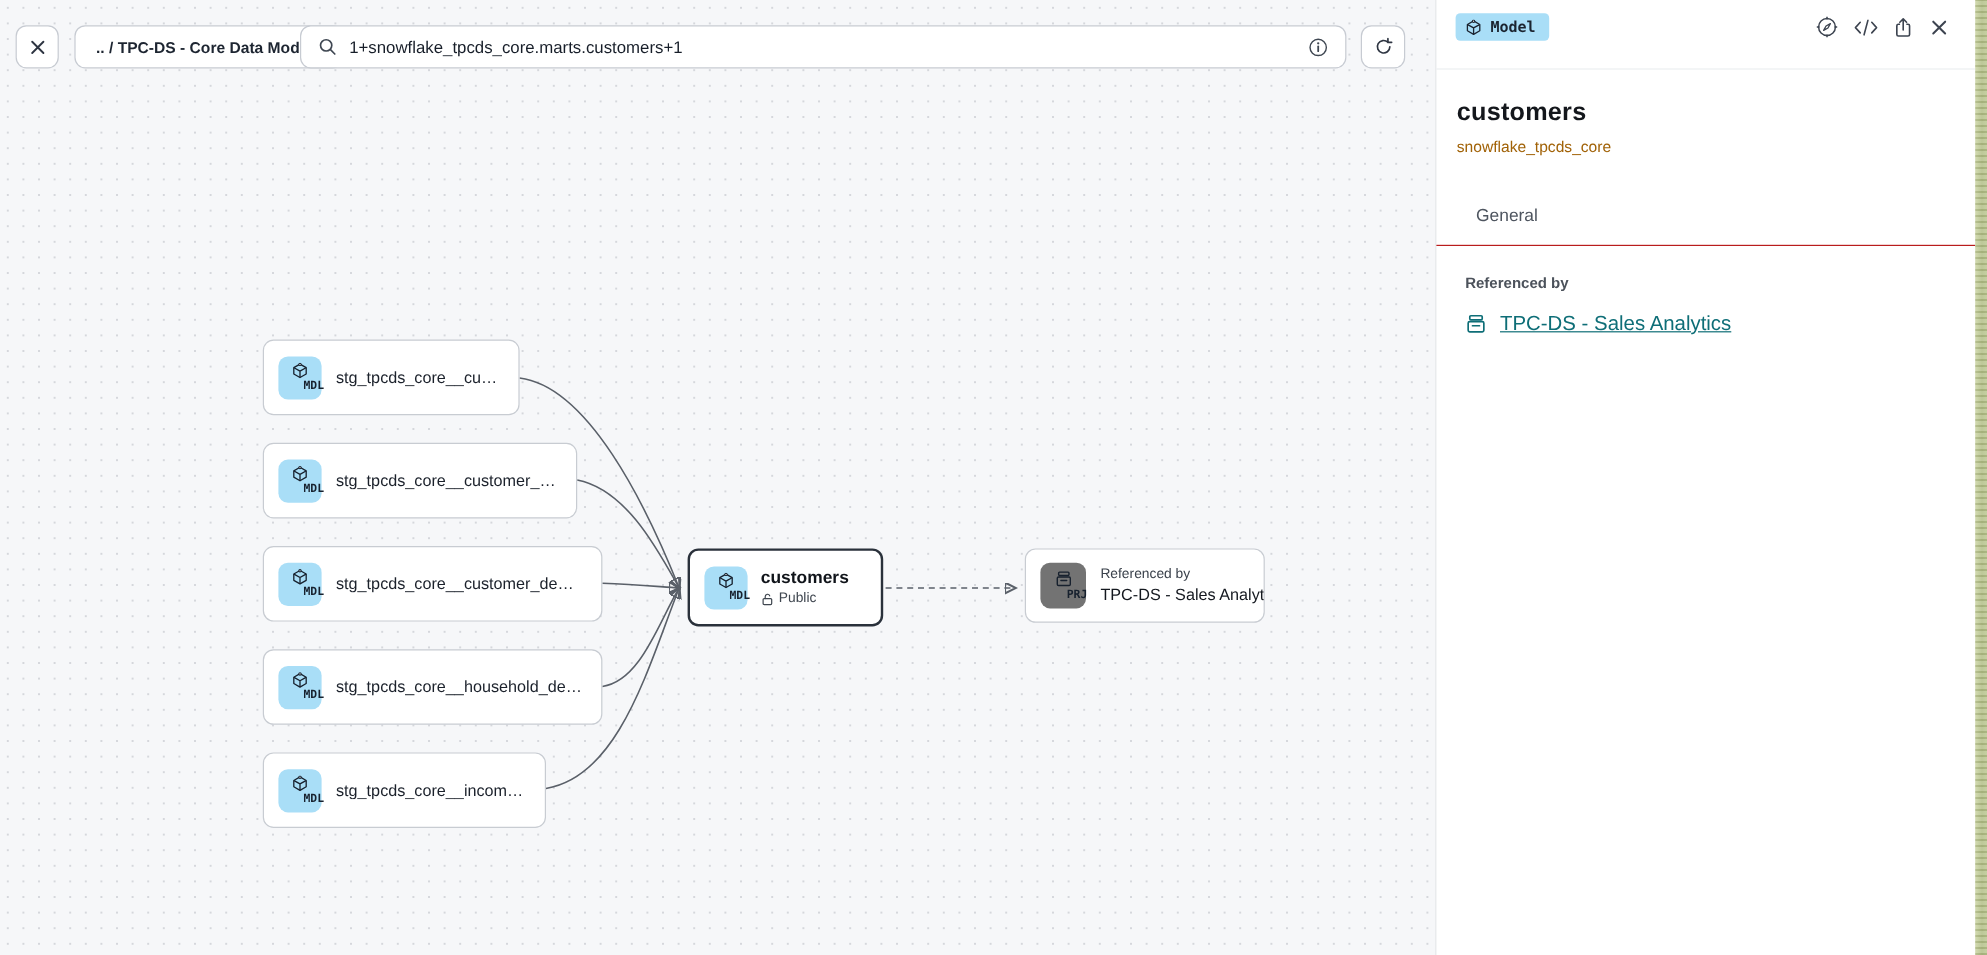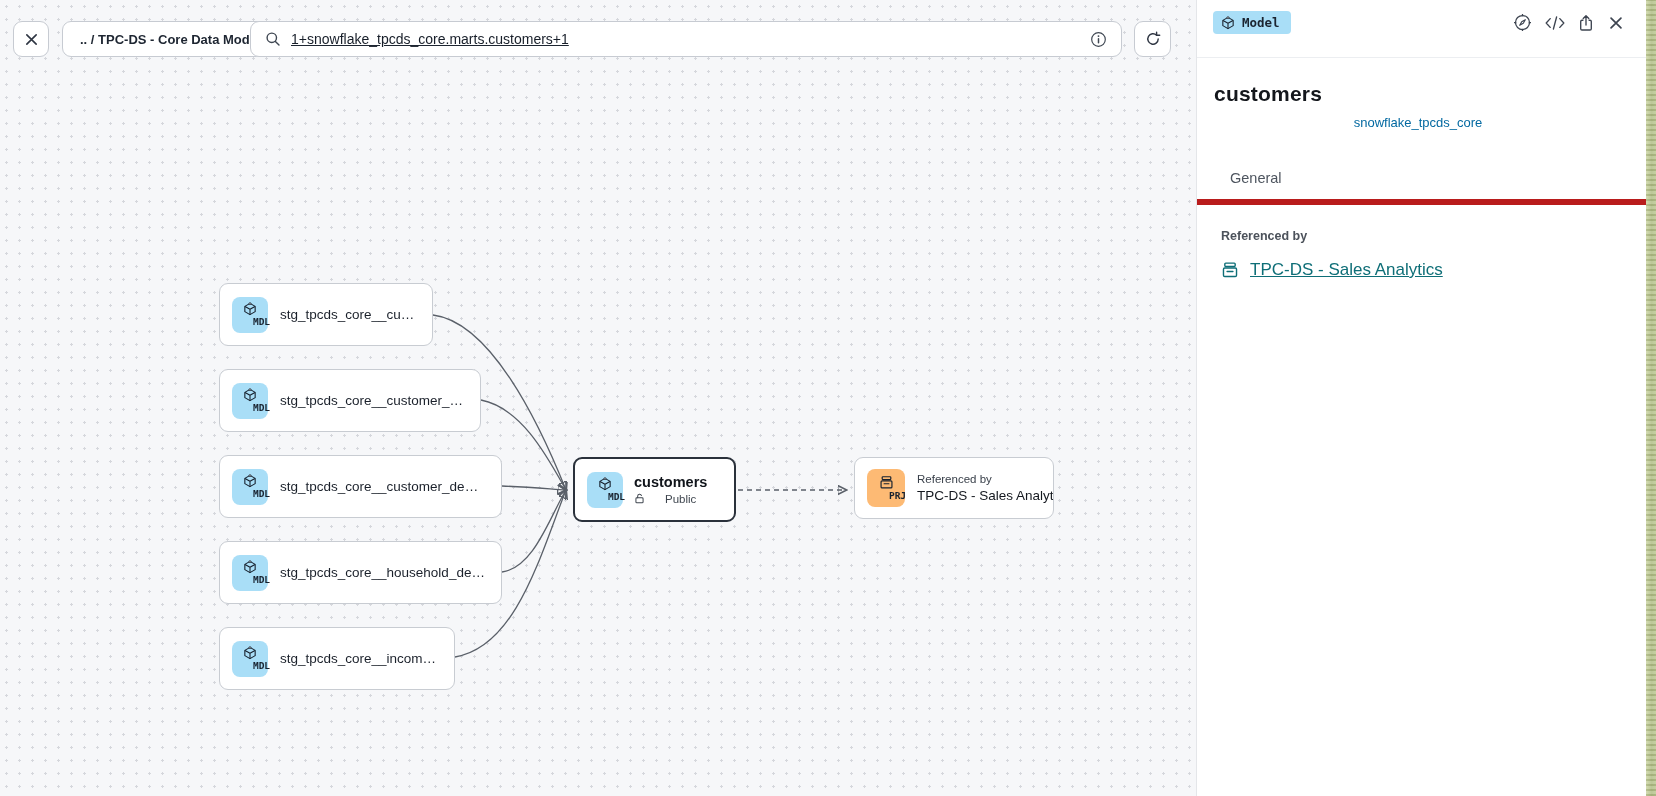--- a/index.html
+++ b/index.html
@@ -19,21 +19,21 @@
   .edges path.dashed { stroke-dasharray:5 4; }
 
   
   .chip {
     position:absolute; top:21px; height:36px; background:#fff;
     border:1px solid #c7cbd2; border-radius:9px; display:flex; align-items:center;
     z-index:5; color:#1d2531;
   }
   .chip-close { left:13px; width:36px; justify-content:center; cursor:pointer; }
   .chip-breadcrumb { left:62px; padding:0 17px; font-size:13px; font-weight:600; cursor:pointer; }
-  .chip-search { left:250px; width:872px; padding:0 14px; gap:10px;text-decoration:underline; }
+  .chip-search { left:250px; width:872px; padding:0 14px; gap:10px; }
   .chip-search input {
     flex:1; border:none; outline:none; font-size:14px; color:#171e29; background:transparent;
     font-family:"Liberation Sans", sans-serif;
   }
   .chip-refresh { left:1134px; width:37px; justify-content:center; cursor:pointer; }
   .tool-icon { color:#2e3542; display:block; }
   .muted-icon { color:#3f4752; display:block; }
 
   
   .node {
@@ -42,27 +42,27 @@
     height:63px; cursor:pointer; overflow:hidden; white-space:nowrap;
   }
   .node-label { font-size:13.5px; color:#1b212b; overflow:hidden; text-overflow:ellipsis; }
   .badge {
     flex:0 0 auto; width:36px; height:36px; border-radius:8px;
     display:flex; flex-direction:column; align-items:center; justify-content:center;
     gap:1px; color:#17212e;
   }
   .badge .badge-code { font-size:9.5px; font-weight:bold; line-height:1;padding-left:23px; }
   .badge-mdl { background:#a9def7; }
-  .badge-prj { background:#fdba74; }
+  .badge-prj { background:#737373; }
   .node-selected {
     border:2px solid #2a313b; height:65px; gap:11px;
   }
   .node-col { display:flex; flex-direction:column; gap:3px; justify-content:center; }
   .node-title { font-size:14.5px; font-weight:600; color:#10141a; }
-  .node-access { display:flex; align-items:flex-start; gap:20px; font-size:11.5px; color:#3f464f; }
+  .node-access { display:flex; align-items:center; gap:4px; font-size:11.5px; color:#3f464f; }
   .node-kicker { font-size:11.5px; color:#3a414b; }
   .node-sub-label { font-size:13.5px; color:#14181f; }
 
   
   .panel {
     position:absolute; left:1196px; top:0; width:450px; height:796px;
     background:#fff; border-left:1px solid #e4e6e9; z-index:10;
   }
   .panel-header {
     height:58px; display:flex; align-items:center;
@@ -71,25 +71,25 @@
   .type-badge {
     background:#a9def7; border-radius:4px; padding:4px 11px 4px 8px;
     display:flex; align-items:center; gap:7px;
     font-size:12.5px; font-weight:bold; color:#1b2430;
   }
   .header-icons { margin-left:auto; display:flex; align-items:center; gap:13px; }
   .icon-btn { display:flex; cursor:pointer; color:#3d4450; }
 
   .panel-title-block { padding:24px 24px 0 17px; }
   .panel-title { font-size:21px; font-weight:700; color:#14171c; letter-spacing:.2px; }
-  .panel-subtitle { margin-top:9px; font-size:13px; color:#0369a1;text-align:center; }
+  .panel-subtitle { margin-top:9px; font-size:13px; color:#a16207; }
 
   .tabs {
     display:flex; margin-top:28px; height:47px;
-    border-bottom:6px solid #b91c1c; padding-left:17px;
+    border-bottom:1px solid #b91c1c; padding-left:17px;
   }
   .tab {
     display:flex; align-items:center; padding:0 16px; font-size:14.5px;
     color:#4e555f; cursor:pointer; border-bottom:3px solid transparent; margin-bottom:-1px;
   }
   .tab.active { color:#0e6e77; font-weight:700; border-bottom-color:#0e6e77; }
   .count-badge {
     margin-left:9px; background:#0e6e77; color:#fff; font-size:11.5px; font-weight:700;
     padding:2.5px 8.5px; border-radius:11px; line-height:1;
   }

